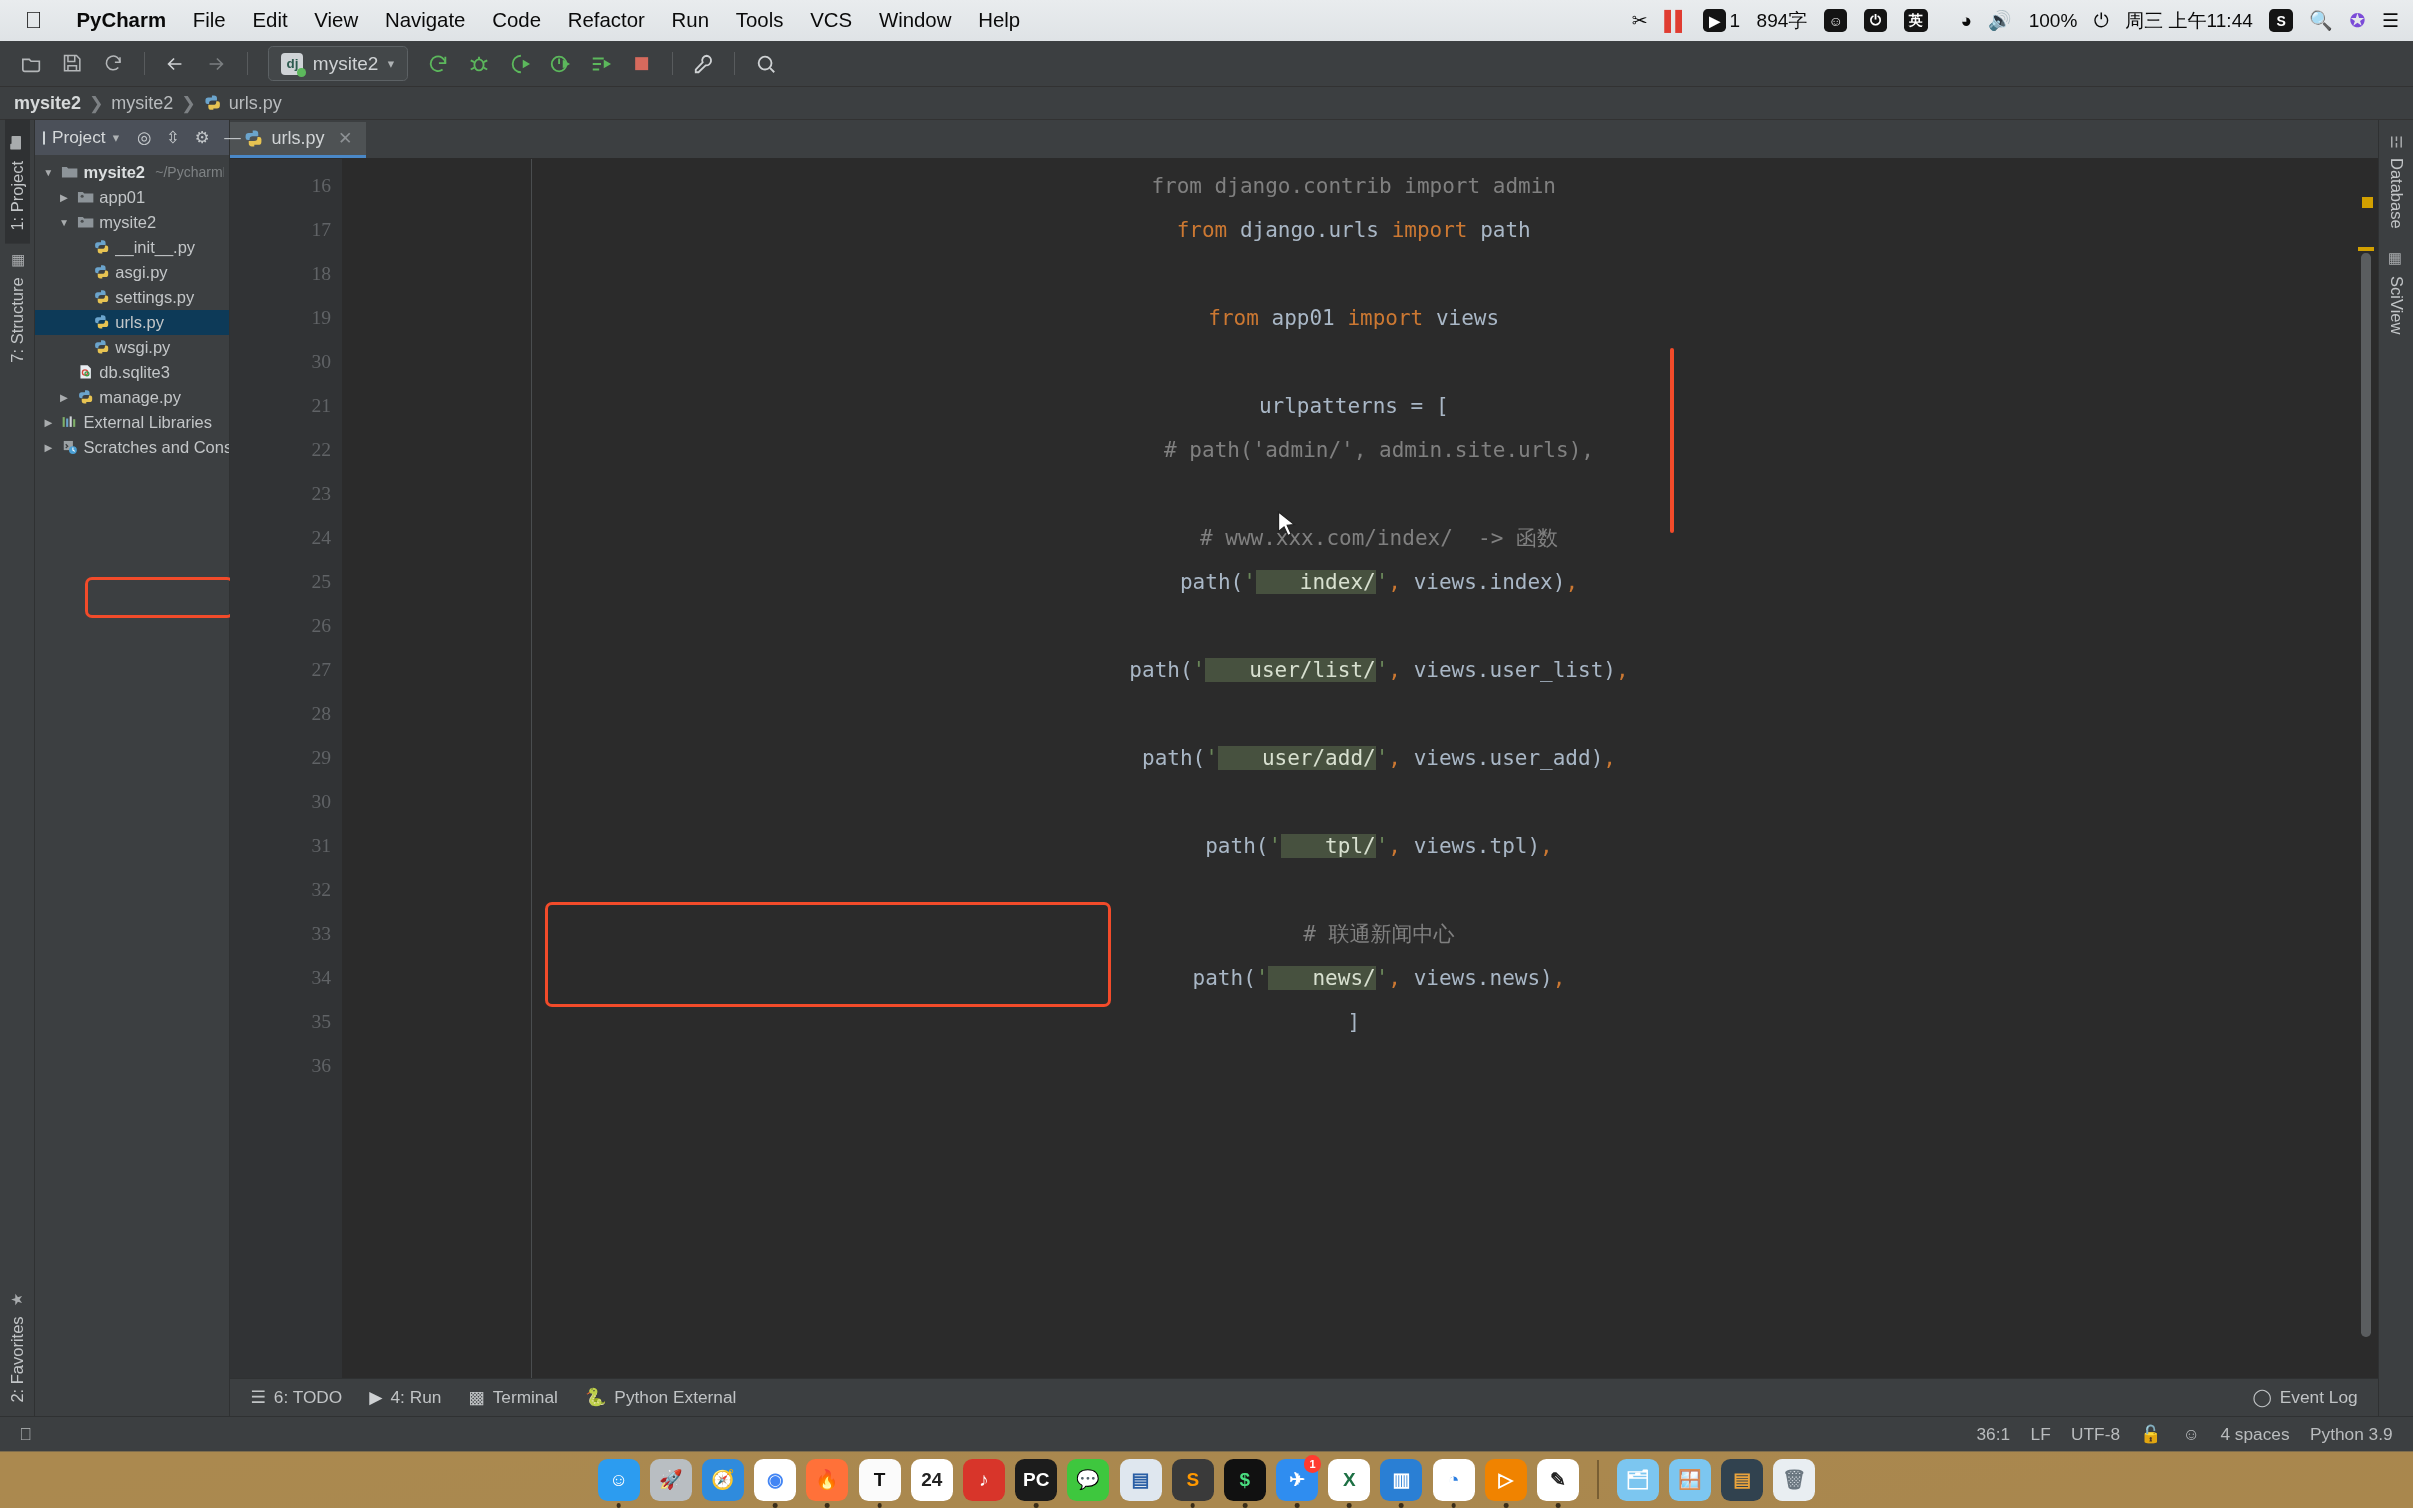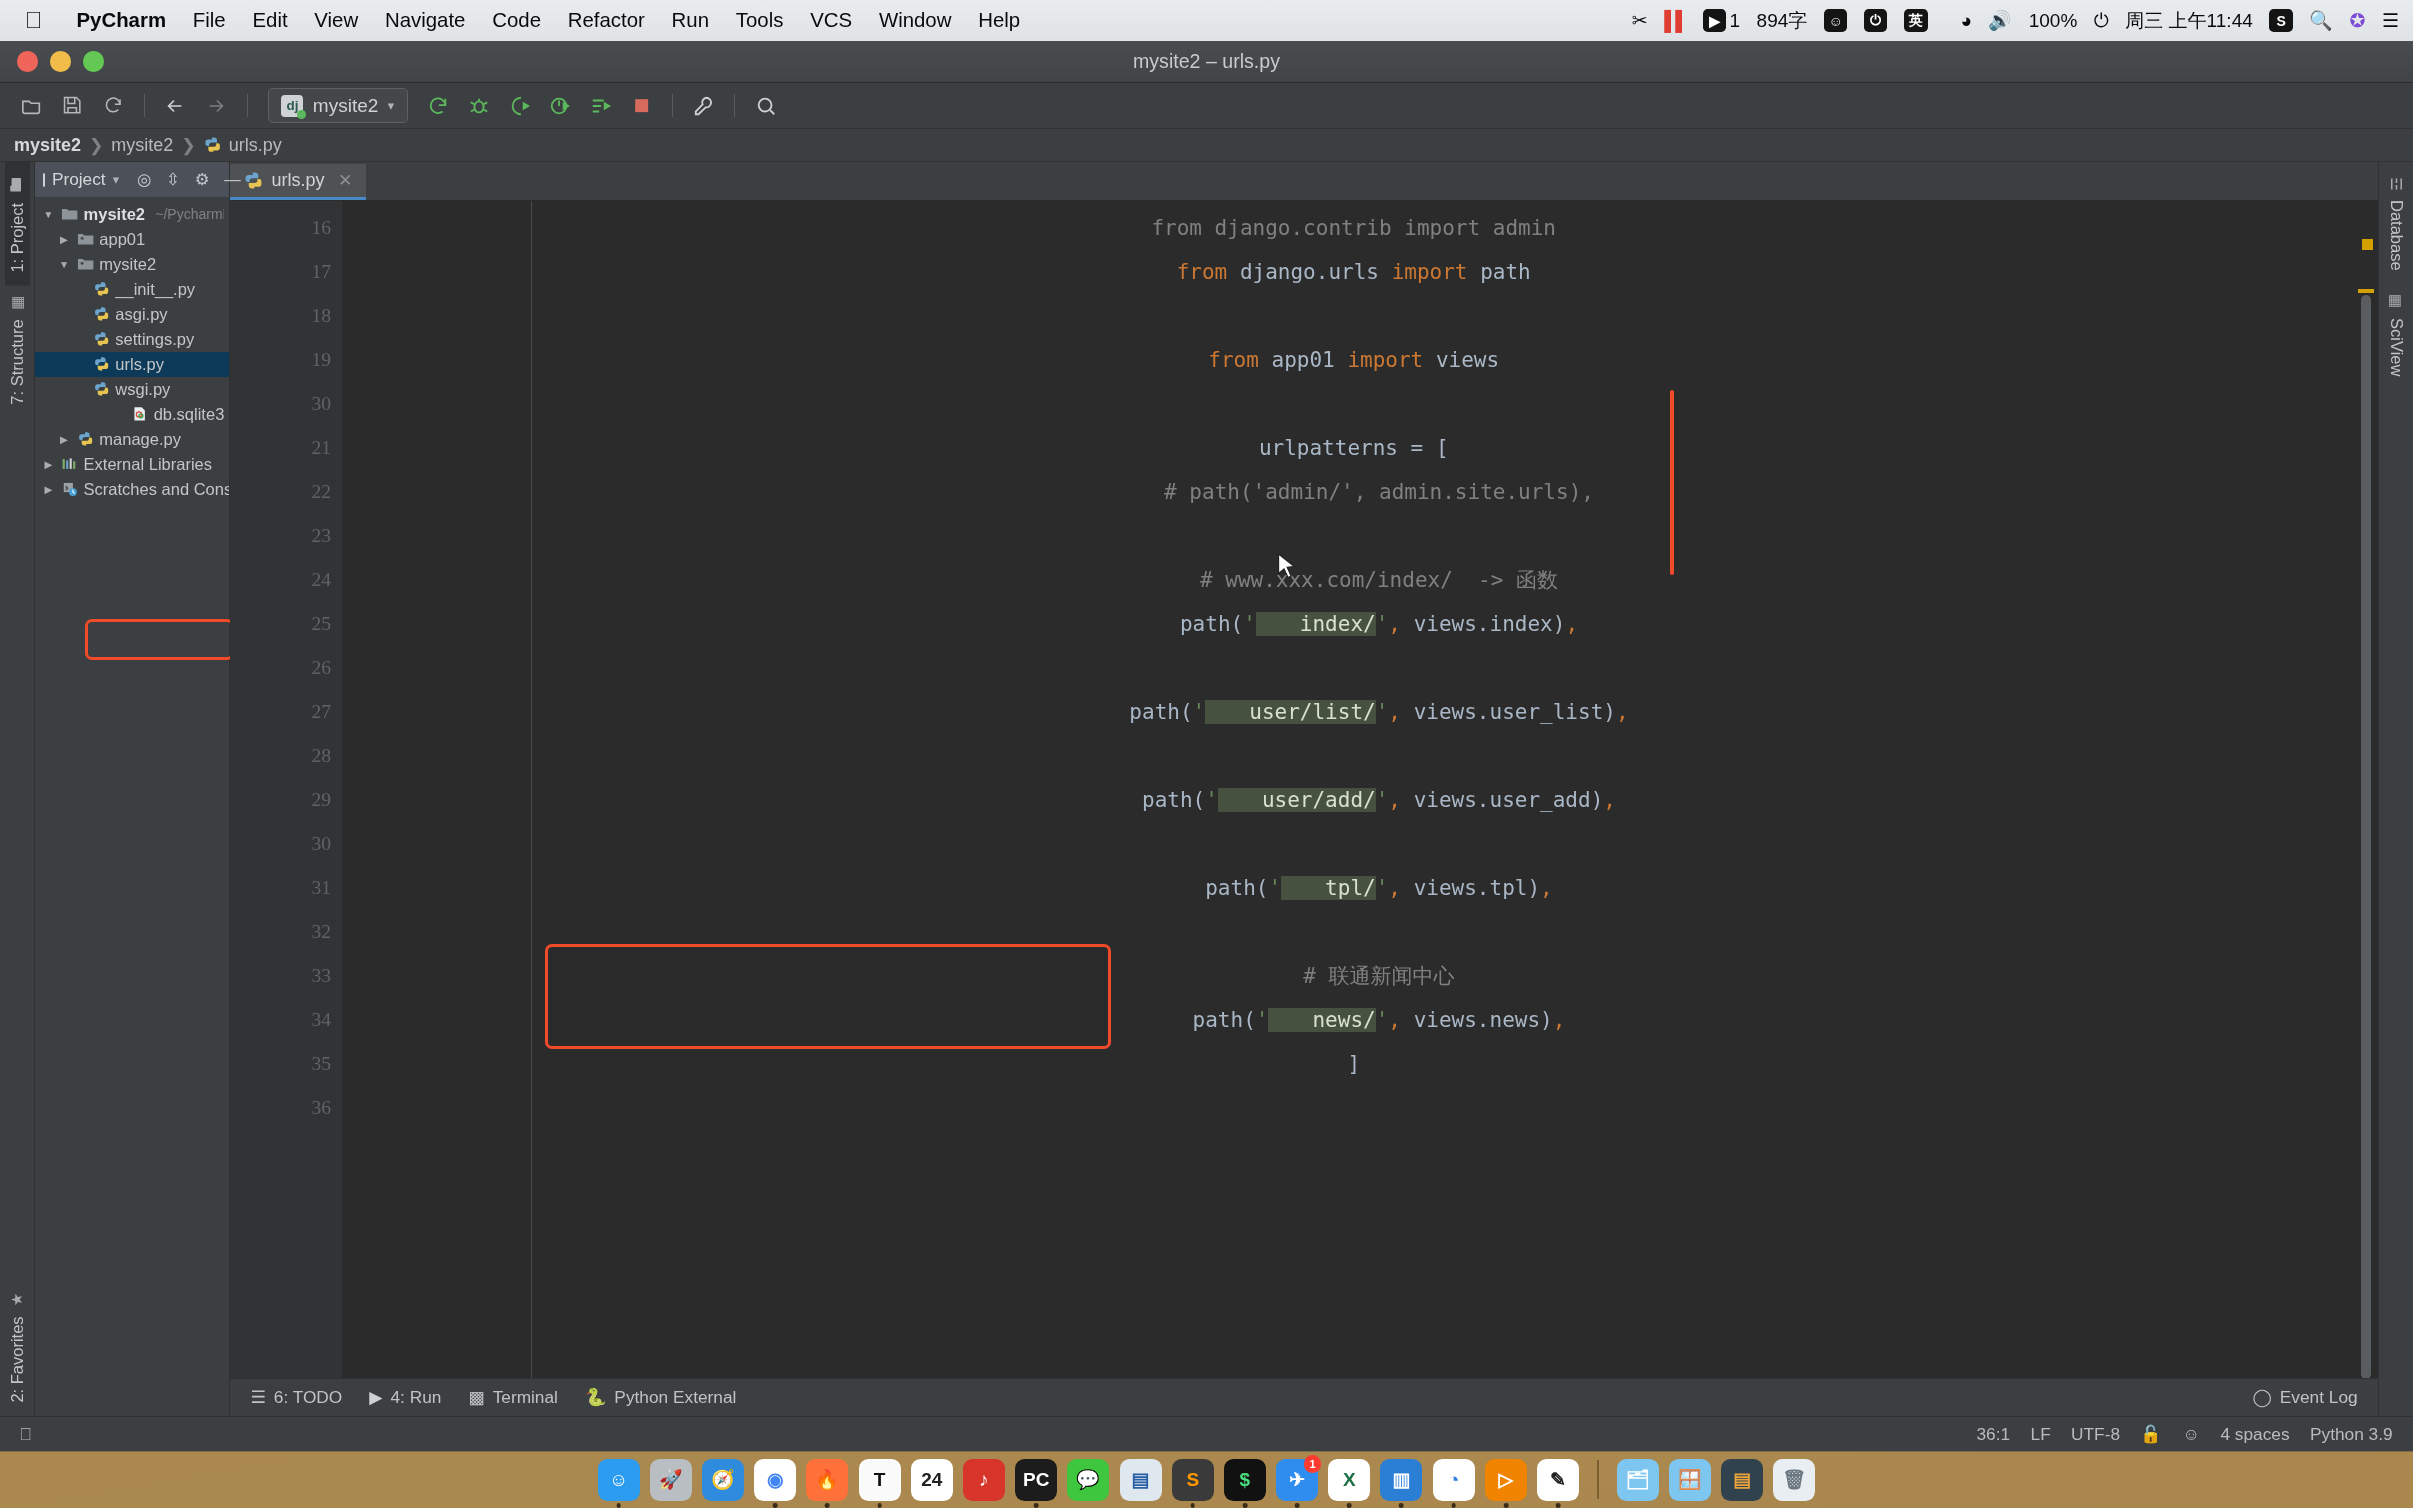--- a/index.html
+++ b/index.html
@@ -285,29 +285,20 @@
     <span class="tx">周三 上午11:44</span>
     <span class="sqicon">S</span>
     <span>🔍</span>
     <span style="color:#7b4bd8;">✪</span>
     <span>☰</span>
   </span>
 </div>
 
 <div id="win">
 
-  <div id="titlebar">
-    <div class="traffic">
-      <div class="tl r"></div>
-      <div class="tl y"></div>
-      <div class="tl g"></div>
-    </div>
-    <div id="wintitle">mysite2 – urls.py</div>
-    <div id="plus" style="font-size:0;">plus-icon</div>
-  </div>
 
   <div id="toolbar">
     <div class="tbtn">
       <svg width="22" height="22" viewBox="0 0 24 24" fill="none" stroke="#b4b7b9" stroke-width="1.8">
           <path d="M2 7h7l2 2h9v9a2 2 0 0 1-2 2H4a2 2 0 0 1-2-2z"></path>
         </svg>
     </div>
     <div class="tbtn">
       <svg width="20.4" height="20.4" viewBox="0 0 24 24" fill="none" stroke="#b4b7b9" stroke-width="1.8">
           <path d="M3 3h14l4 4v14H3z"></path>
@@ -505,21 +496,21 @@
           <div class="row" style="padding-left: 38px;">
             <span class="arrow"></span>
             <span class="ficon">
               <svg width="17.3" height="15.7" viewBox="0 0 24 24">
                 <path d="M11 2h3a4 4 0 0 1 4 4v3h-7a4 4 0 0 0-4 4v1H5a3 3 0 0 1-3-3V9a4 4 0 0 1 4-4h5z" fill="#6ba4cc"></path>
                 <path d="M13 22h-3a4 4 0 0 1-4-4v-3h7a4 4 0 0 0 4-4v-1h2a3 3 0 0 1 3 3v3a4 4 0 0 1-4 4h-5z" fill="#e7c352"></path>
               </svg>
             </span>
             <span class="lbl">wsgi.py</span>
           </div>
-          <div class="row" style="padding-left: 22px; justify-content: flex-end;">
+          <div class="row" style="padding-left: 22px;">
             <span class="arrow"></span>
             <span class="ficon">
               <svg width="17.3" height="15.7" viewBox="0 0 24 24">
                 <path d="M4 2h11l5 5v15H4z" fill="#e9eef2"></path>
                 <circle cx="11" cy="13" r="4" fill="none" stroke="#d3493c" stroke-width="2"></circle>
                 <circle cx="14" cy="15" r="3" fill="none" stroke="#3ca14a" stroke-width="2"></circle>
               </svg>
             </span>
             <span class="lbl">db.sqlite3</span>
           </div>

